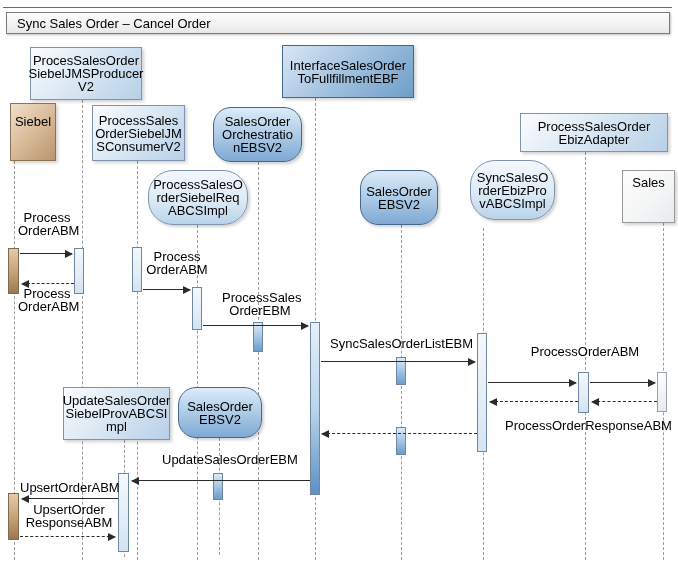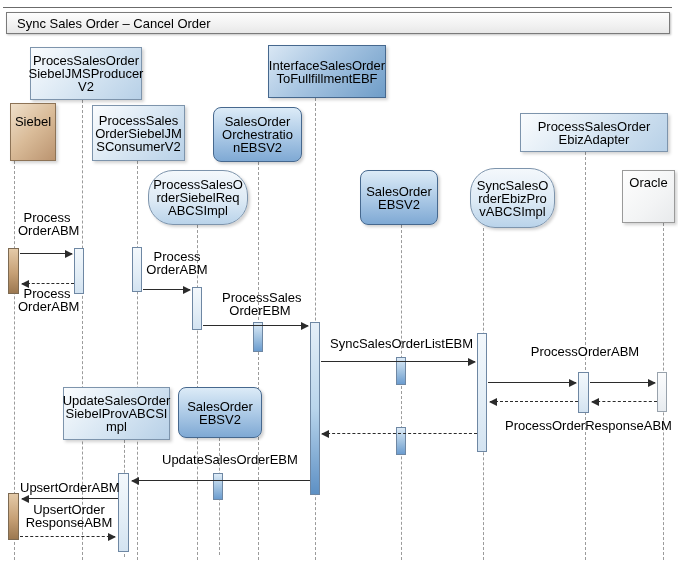--- a/index.html
+++ b/index.html
@@ -20,21 +20,21 @@
     position:absolute;box-sizing:border-box;border:1px solid #5a7ca3;
     display:flex;align-items:center;justify-content:center;text-align:center;
     line-height:13px;box-shadow:2px 2px 3px rgba(0,0,0,.18);
   }
   .node span{white-space:pre-line;}
   .n-rect-light{background:linear-gradient(135deg,#fafcfe 0%,#dce9f4 45%,#b7d0e7 100%);border-color:#7d94ac;}
   .n-rect-dark{background:linear-gradient(135deg,#d9e7f4 0%,#a6c4e1 45%,#6f9dc8 100%);border-color:#46688e;}
   .n-tan{background:linear-gradient(135deg,#f0e0ca 0%,#d9bb98 50%,#bb9470 100%);border-color:#8d7356;align-items:flex-start;padding-top:11px;}
   .n-white{background:linear-gradient(135deg,#fefefe 0%,#f3f4f5 60%,#e8eaec 100%);border-color:#9a9a9a;align-items:flex-start;padding-top:5px;}
   .n-round-light{border-radius:25px;background:linear-gradient(180deg,#f4f8fc 0%,#ddeaf5 55%,#b9d3ea 100%);border-color:#7d94ac;}
-  .n-round-dark{border-radius:8px;background:linear-gradient(180deg,#dcebf7 0%,#aecbe7 50%,#7fa9d4 100%);border-color:#46688e;}
+  .n-round-dark{border-radius:18px;background:linear-gradient(180deg,#dcebf7 0%,#aecbe7 50%,#7fa9d4 100%);border-color:#46688e;}
   .act{position:absolute;box-sizing:border-box;border:1px solid #6e87a3;}
   .act-light{background:linear-gradient(180deg,#f3f8fc 0%,#e2edf6 60%,#d3e3f1 100%);}
   .act-grad{background:linear-gradient(180deg,#ddebf7 0%,#9fc1e0 55%,#6b9ccf 100%);}
   .act-grad-long{background:linear-gradient(180deg,#e5eff8 0%,#b9d5ec 50%,#5d90c4 100%);}
   .act-tan{background:linear-gradient(180deg,#e4caa8 0%,#c6a075 55%,#9c7850 100%);border-color:#7d6a52;}
   .act-white{background:linear-gradient(180deg,#fbfcfd 0%,#f0f3f6 60%,#e7ebef 100%);border-color:#98a2ac;}
   .arrow{position:absolute;height:0;border-top:1px solid #2b2b2b;}
   .arrow.dashed{border-top-style:dashed;}
   .arrow::after{content:"";position:absolute;top:-4px;width:0;height:0;
     border-top:4px solid transparent;border-bottom:4px solid transparent;}
@@ -108,21 +108,21 @@
   <div class="msg" style="left:162px;top:453px;width:124px;">UpdateSalesOrderEBM</div>
   <div class="msg" style="left:20px;top:481px;width:94px;">UpsertOrderABM</div>
   <div class="msg" style="left:23px;top:503px;width:92px;">UpsertOrder
 ResponseABM</div>
 
   <div class="node n-rect-light" style="left:30px;top:47px;width:112px;height:53px;">
     <span>ProcesSalesOrder
 SiebelJMSProducer
 V2</span>
   </div>
-  <div class="node n-rect-dark" style="left:268px;top:45px;width:118px;height:53px;">
+  <div class="node n-rect-dark" style="left:282px;top:45px;width:132px;height:53px;">
     <span>InterfaceSalesOrder
 ToFullfillmentEBF</span>
   </div>
   <div class="node n-tan" style="left:10px;top:103px;width:46px;height:58px;">
     <span>Siebel</span>
   </div>
   <div class="node n-rect-light" style="left:92px;top:105px;width:93px;height:56px;">
     <span>ProcessSales
 OrderSiebelJM
 SConsumerV2</span>
@@ -138,27 +138,27 @@
   </div>
   <div class="node n-round-light" style="left:148px;top:170px;width:100px;height:55px;">
     <span>ProcessSalesO
 rderSiebelReq
 ABCSImpl</span>
   </div>
   <div class="node n-round-dark" style="left:360px;top:170px;width:78px;height:55px;">
     <span>SalesOrder
 EBSV2</span>
   </div>
-  <div class="node n-round-light" style="left:470px;top:168px;width:85px;height:60px;">
+  <div class="node n-round-light" style="left:470px;top:160px;width:85px;height:60px;">
     <span>SyncSalesO
 rderEbizPro
 vABCSImpl</span>
   </div>
   <div class="node n-white" style="left:622px;top:170px;width:53px;height:53px;">
-    <span>Oracle</span>
+    <span>Sales</span>
   </div>
   <div class="node n-rect-light" style="left:63px;top:387px;width:107px;height:53px;">
     <span>UpdateSalesOrder
 SiebelProvABCSI
 mpl</span>
   </div>
   <div class="node n-round-dark" style="left:178px;top:387px;width:84px;height:51px;">
     <span>SalesOrder
 EBSV2</span>
   </div>

